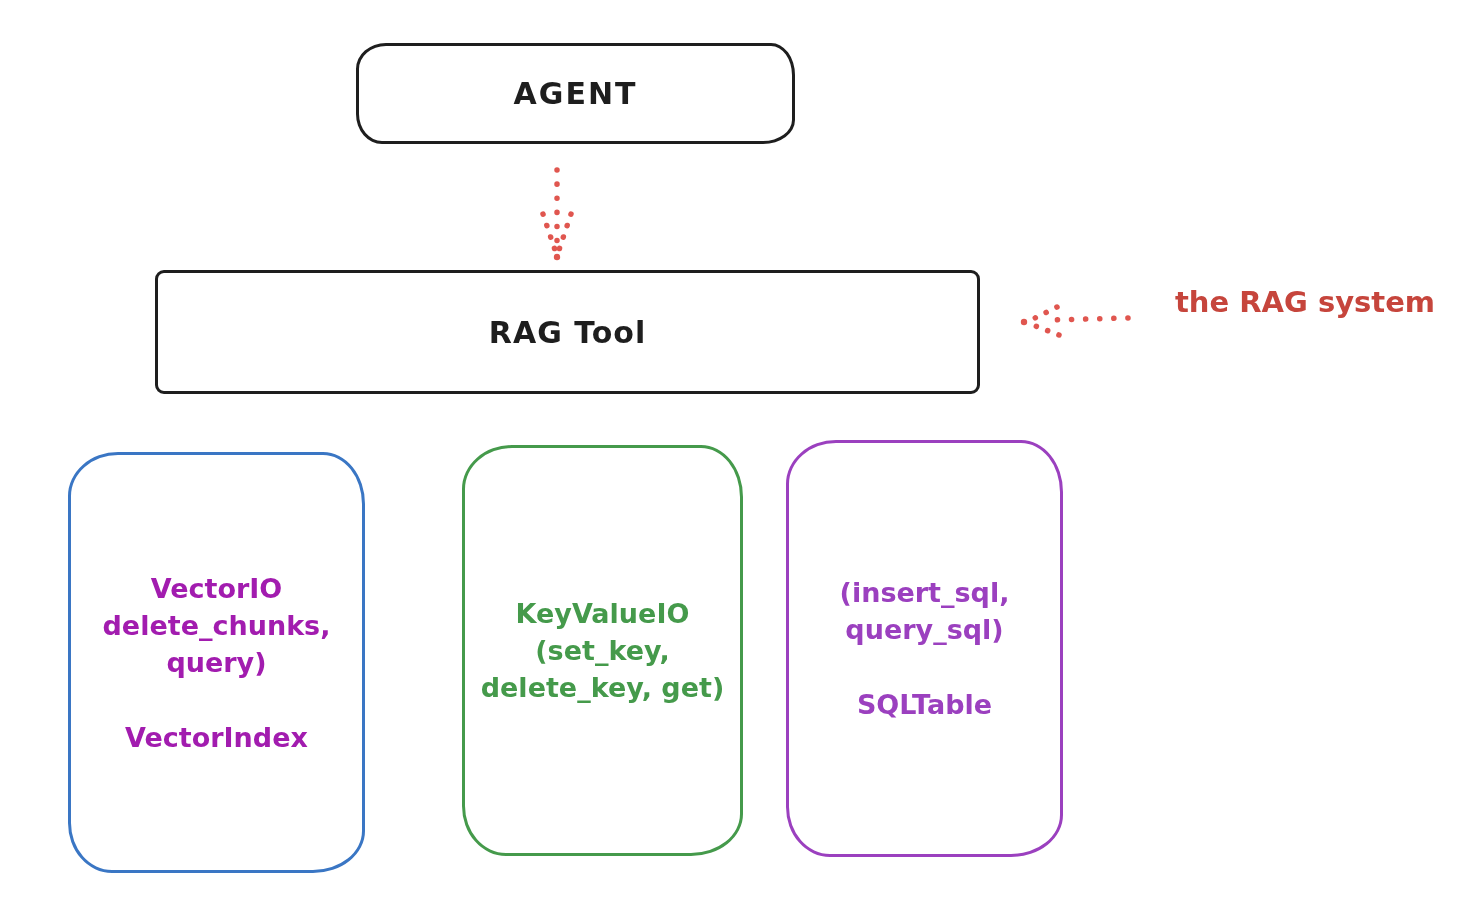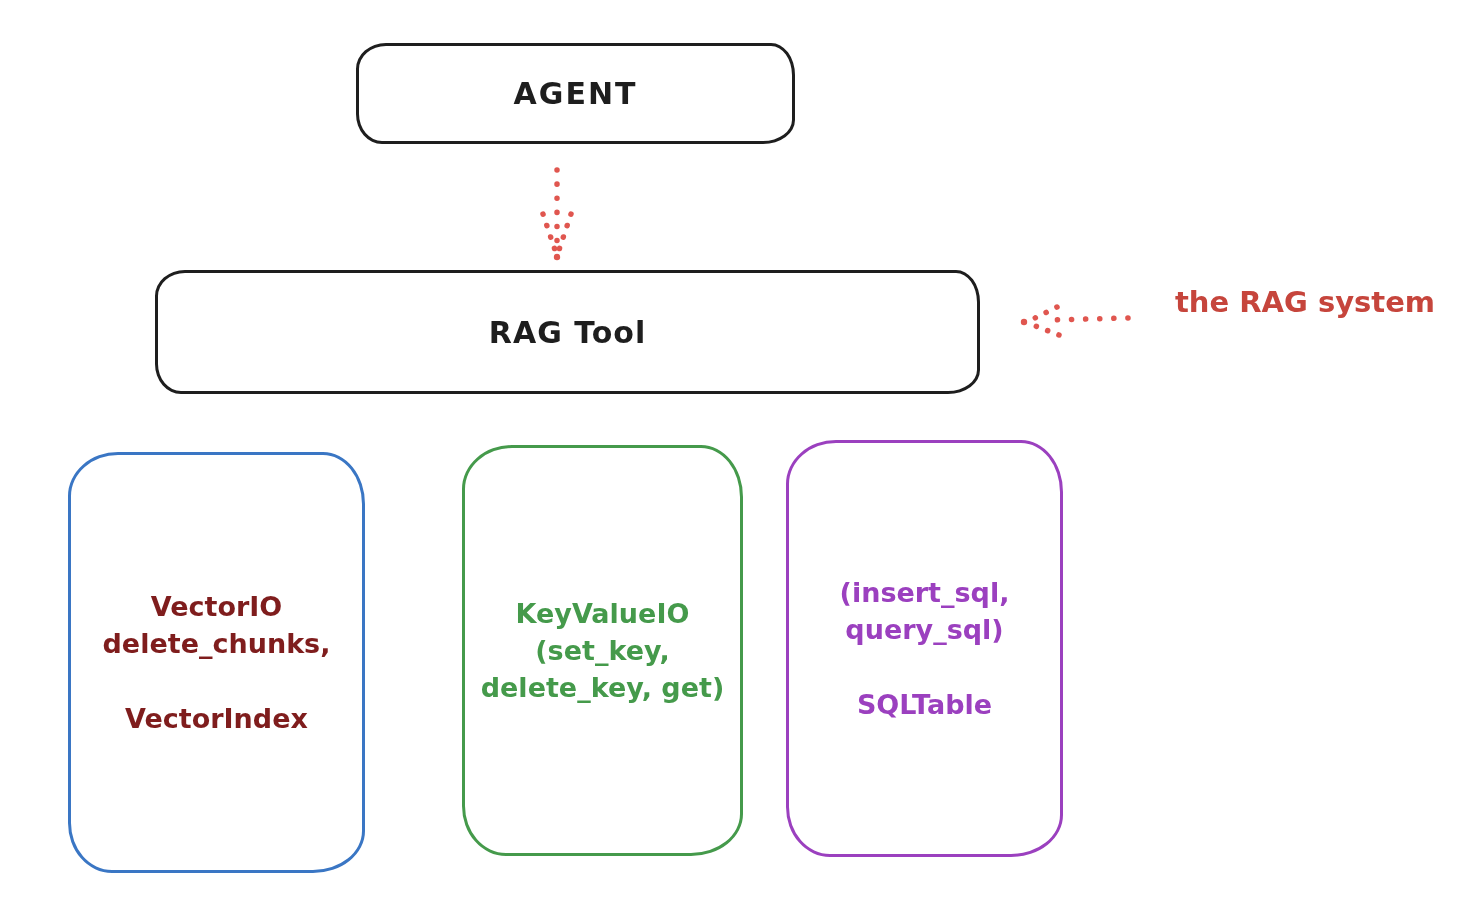--- a/index.html
+++ b/index.html
@@ -75,28 +75,29 @@
 </style>
 </head>
 <body>
 
 <div id="canvas">
 
   <div class="node node-agent sketch-sm" style="border-color: rgb(30, 30, 30);">
     <span class="title-label">AGENT</span>
   </div>
 
-  <div class="node node-rag sketch-sm" style="border-color: rgb(30, 30, 30);">
+  <div class="node node-rag sketch-sm" style="border-color: rgb(30, 30, 30); border-radius: 9px;">
     <span class="title-label rag-label">RAG Tool</span>
   </div>
 
-  <div class="node node-vector sketch-lg" style="border-color: rgb(58, 118, 196); color: #7f1d1d;">
+  <div class="node node-vector sketch-lg" style="border-color: rgb(58, 118, 196); color: #a21caf;">
     <div class="backend-text">
       <span class="line">VectorIO</span>
       <span class="line">delete_chunks,</span>
+      <span class="line">query)</span>
       <span class="line index-label">VectorIndex</span>
     </div>
   </div>
 
   <div class="node node-kv sketch-lg" style="border-color: rgb(69, 154, 75); color: rgb(69, 154, 75); margin-left: 34px;">
     <div class="backend-text">
       <span class="line">KeyValueIO</span>
       <span class="line">(set_key,</span>
       <span class="line">delete_key, get)</span>
     </div>

